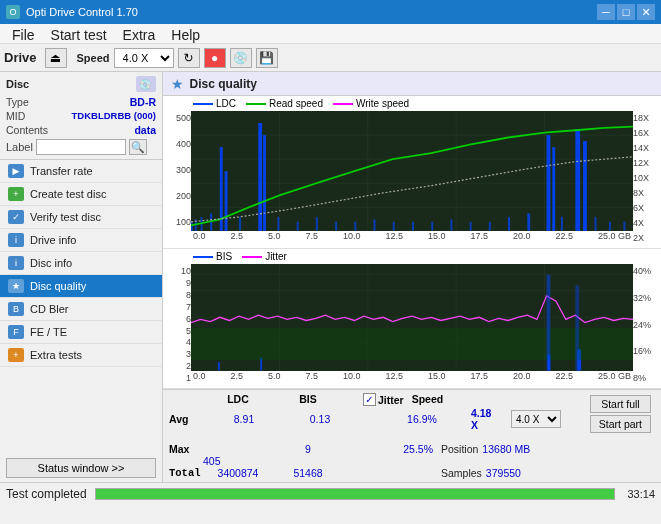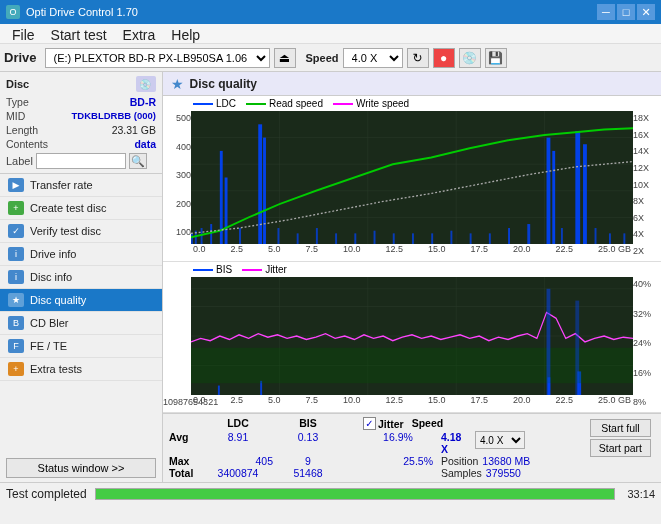--- a/index.html
+++ b/index.html
@@ -108,23 +108,20 @@
 
 <div class="menu-bar">
   <span class="menu-item">File</span>
   <span class="menu-item">Start test</span>
   <span class="menu-item">Extra</span>
   <span class="menu-item">Help</span>
 </div>
 
 <div class="drive-toolbar">
   <span class="toolbar-label">Drive</span>
-  <select class="drive-select">
-    <option>  (E:) PLEXTOR BD-R  PX-LB950SA 1.06</option>
-  </select>
   <button class="toolbar-icon-btn">⏏</button>
   <span class="speed-label">Speed</span>
   <select class="speed-select">
     <option>4.0 X</option>
   </select>
   <button class="toolbar-icon-btn">↻</button>
   <button class="toolbar-icon-btn" style="background:#ee4444;color:white;">●</button>
   <button class="toolbar-icon-btn">💿</button>
   <button class="toolbar-icon-btn">💾</button>
 </div>
@@ -138,24 +135,20 @@
         <span class="disc-title">Disc</span>
         <div class="disc-icon">💿</div>
       </div>
       <div class="disc-row">
         <span class="disc-key">Type</span>
         <span class="disc-val">BD-R</span>
       </div>
       <div class="disc-row">
         <span class="disc-key">MID</span>
         <span class="disc-val" style="font-size:9.5px;">TDKBLDRBB (000)</span>
-      </div>
-      <div class="disc-row">
-        <span class="disc-key">Length</span>
-        <span class="disc-val-black">23.31 GB</span>
       </div>
       <div class="disc-row">
         <span class="disc-key">Contents</span>
         <span class="disc-val">data</span>
       </div>
       <div class="label-row">
         <span class="disc-key">Label</span>
         <input class="label-input" type="text" value="" style="">
         <button class="label-btn">🔍</button>
       </div>
@@ -322,21 +315,21 @@
             <div class="legend-dot bis"></div>
             <span>BIS</span>
           </div>
           <div class="legend-item">
             <div class="legend-dot jitter"></div>
             <span>Jitter</span>
           </div>
         </div>
         <div style="position:relative; height:calc(100% - 18px); display:flex;">
 
-          <div style="width:28px; display:flex; flex-direction:row; justify-content:space-between; padding:2px 0; align-items:flex-end; font-size:9px; color:#444;">
+          <div style="width:28px; display:flex; flex-direction:column; justify-content:space-between; padding:2px 0; align-items:flex-end; font-size:9px; color:#444;">
             <span>10</span>
             <span>9</span>
             <span>8</span>
             <span>7</span>
             <span>6</span>
             <span>5</span>
             <span>4</span>
             <span>3</span>
             <span>2</span>
             <span>1</span>
@@ -402,44 +395,44 @@
             <div style="width:70px; text-align:center; font-weight:bold;">LDC</div>
             <div style="width:70px; text-align:center; font-weight:bold;">BIS</div>
             <div style="width:20px;"></div>
             <div style="display:flex; align-items:center; gap:2px;">
               <div style="width:13px; height:13px; border:1px solid #888; background:white; display:flex; align-items:center; justify-content:center; font-size:10px; color:#0000cc;">✓</div>
               <span style="font-weight:bold;">Jitter</span>
             </div>
             <div style="width:60px; margin-left:8px; font-weight:bold;">Speed</div>
           </div>
 
-          <div style="display:flex; gap:0; align-items:flex-start;">
+          <div style="display:flex; gap:6px; align-items:center;">
             <div style="width:34px; font-weight:bold;">Avg</div>
             <div style="width:70px; text-align:center; color:#0000cc;">8.91</div>
             <div style="width:70px; text-align:center; color:#0000cc;">0.13</div>
             <div style="width:20px;"></div>
             <div style="width:70px; text-align:center; color:#0000cc;">16.9%</div>
             <div style="width:30px; margin-left:8px; color:#0000cc; font-weight:bold;">4.18 X</div>
             <select style="height:18px; font-size:10px; border:1px solid #aaa; margin-left:4px; width:50px;">
               <option>4.0 X</option>
             </select>
           </div>
 
           <div style="display:flex; gap:0; align-items:center;">
             <div style="width:34px; font-weight:bold;">Max</div>
-            <div style="width:70px; text-align:right; color:#0000cc;">405</div>
+            <div style="width:70px; text-align:left; color:#0000cc;margin-top:24px;">405</div>
             <div style="width:70px; text-align:center; color:#0000cc;">9</div>
             <div style="width:20px;"></div>
             <div style="width:70px; text-align:right; color:#0000cc;">25.5%</div>
             <div style="margin-left:8px; color:#222;">Position</div>
             <div style="color:#0000cc; margin-left:4px;">13680 MB</div>
           </div>
 
           <div style="display:flex; gap:0; align-items:center;">
-            <div style="width:34px; font-weight:bold;">Total</div>
+            <div style="width:34px; font-weight:bold;font-family:Liberation Mono, monospace;">Total</div>
             <div style="width:70px; text-align:center; color:#0000cc;">3400874</div>
             <div style="width:70px; text-align:center; color:#0000cc;">51468</div>
             <div style="width:20px;"></div>
             <div style="width:70px;"></div>
             <div style="margin-left:8px; color:#222;">Samples</div>
             <div style="color:#0000cc; margin-left:4px;">379550</div>
           </div>
         </div>
 
         <div class="right-btns">

